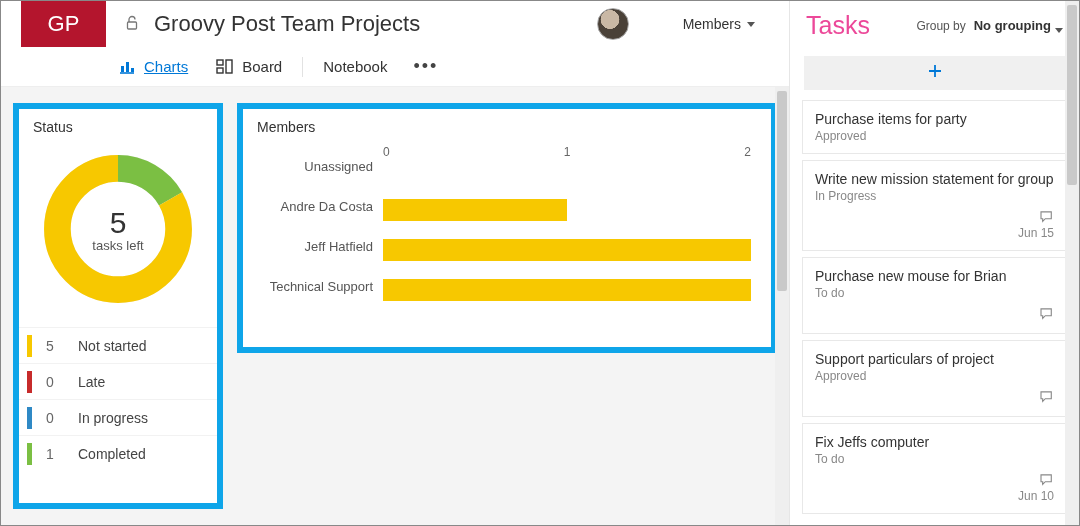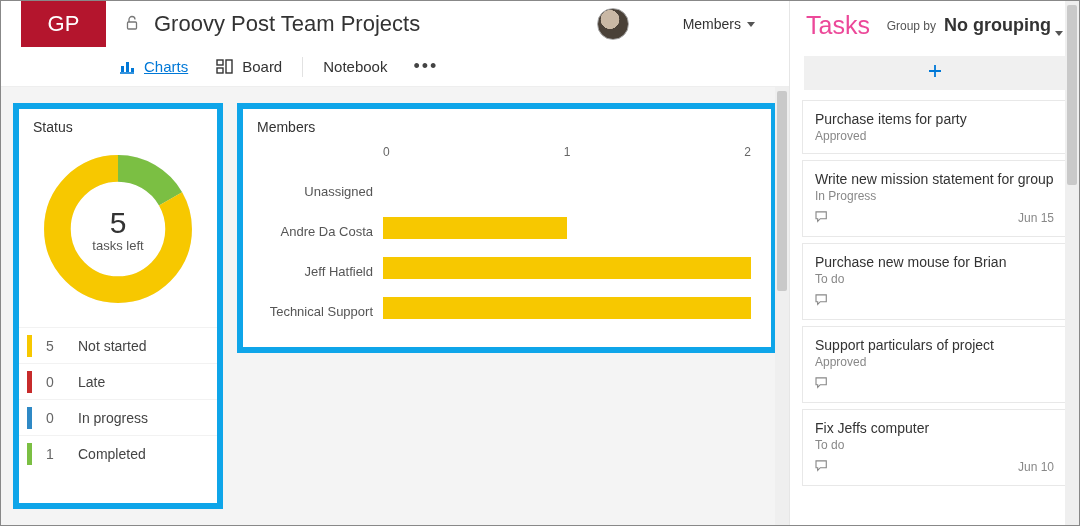--- a/index.html
+++ b/index.html
@@ -36,40 +36,40 @@
   .legend { display:flex; flex-direction:column; }
   .legend-row { display:flex; align-items:center; height:36px; border-top:1px solid #f2f2f2; padding: 0 8px; gap:14px; }
   .swatch { width:5px; height:22px; }
   .legend-count { width:18px; color:#666; font-size:14px; }
   .legend-label { font-size:14px; color:#444; }
   .members-card { flex:1; min-width:0; padding-bottom: 20px; height: 250px;}
   .bars-area { padding: 6px 20px 0 20px; }
   .axis { display:flex; margin-left: 120px; color:#666; font-size:12px; }
   .axis span { flex:1; text-align:left; }
   .axis span:last-child { flex:0 0 auto; text-align:right; }
-  .bar-row { display:flex; align-items:flex-end; height:40px; }
+  .bar-row { display:flex; align-items:flex-start; height:40px; }
   .bar-label { width:120px; text-align:right; padding-right:10px; font-size:13px; color:#555; }
   .bar-track { flex:1; height:22px; position:relative; }
   .bar-fill { position:absolute; left:0; top:0; bottom:0; background:#f7c800; }
   .vscroll { position:absolute; right:0; top:0; bottom:0; width:14px; background:#efefef; }
   .vthumb { position:absolute; left:2px; right:2px; top:4px; height:200px; background:#c9c9c9; border-radius:2px;}
   
   .side { width:290px; background:#fff; border-left:1px solid #e6e6e6; display:flex; flex-direction:column; position:relative;}
   .side-head { display:flex; align-items:center; padding: 10px 16px 6px; gap:8px; }
   .side-title { font-size:25px; color:#ec4899; font-weight:400; flex:0 0 auto; }
   .side-spacer { flex:1; }
   .groupby-label { font-size:12px; color:#555; }
-  .groupby-val { font-size:18px; color:#333; font-weight:600; display:flex; align-items:flex-end; gap:4px; cursor:pointer;}
+  .groupby-val { font-size:13px; color:#333; font-weight:600; display:flex; align-items:flex-end; gap:4px; cursor:pointer;}
   .side-body { flex:1; overflow:hidden; padding: 6px 12px 10px; position:relative;}
   .add-task { height:34px; background:#f0f0f0; display:flex; align-items:center; justify-content:center; margin: 4px 2px 10px; cursor:pointer; }
   .add-task svg { width:14px; height:14px; }
   .task { border:1px solid #e8e8e8; padding: 10px 12px; margin-bottom: 6px; background:#fff; cursor:pointer; }
   .task-title { font-size:14px; color:#333; margin-bottom:2px; }
   .task-sub { font-size:12px; color:#888; }
-  .task-foot { display:flex; align-items:flex-start; justify-content:space-between; margin-top:8px; color:#888; font-size:12px;}
+  .task-foot { display:flex; align-items:flex-end; justify-content:space-between; margin-top:8px; color:#888; font-size:12px;flex-direction:column;}
   .task-foot .cicon svg{ width:14px; height:12px; }
   .side .vscroll { display:block; }
   .side .vthumb { height:180px; }
   .caret-down { width:0; height:0; border-left:4px solid transparent; border-right:4px solid transparent; border-top:5px solid #555; display:inline-block;}
   .left-col { display:flex; flex-direction:column;margin-left:20px; }
 </style>
 </head>
 <body>
 
 <div class="root">

